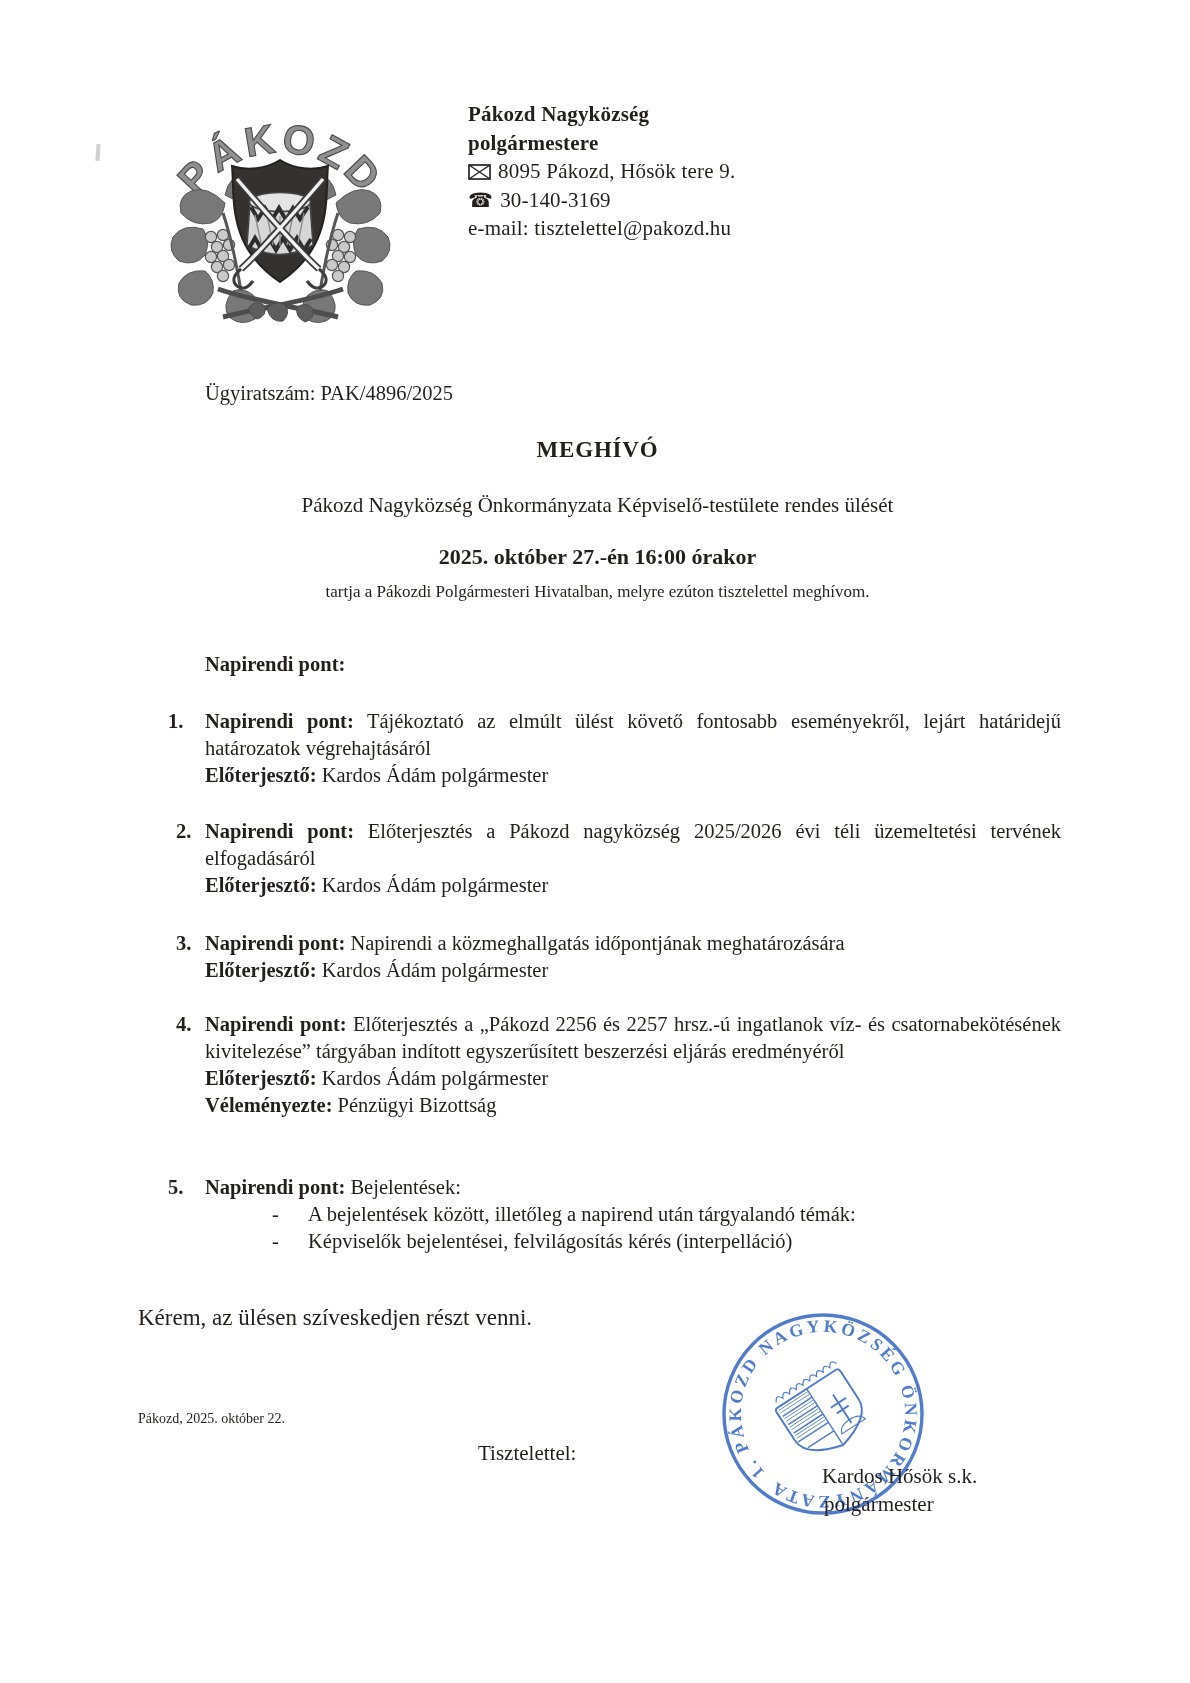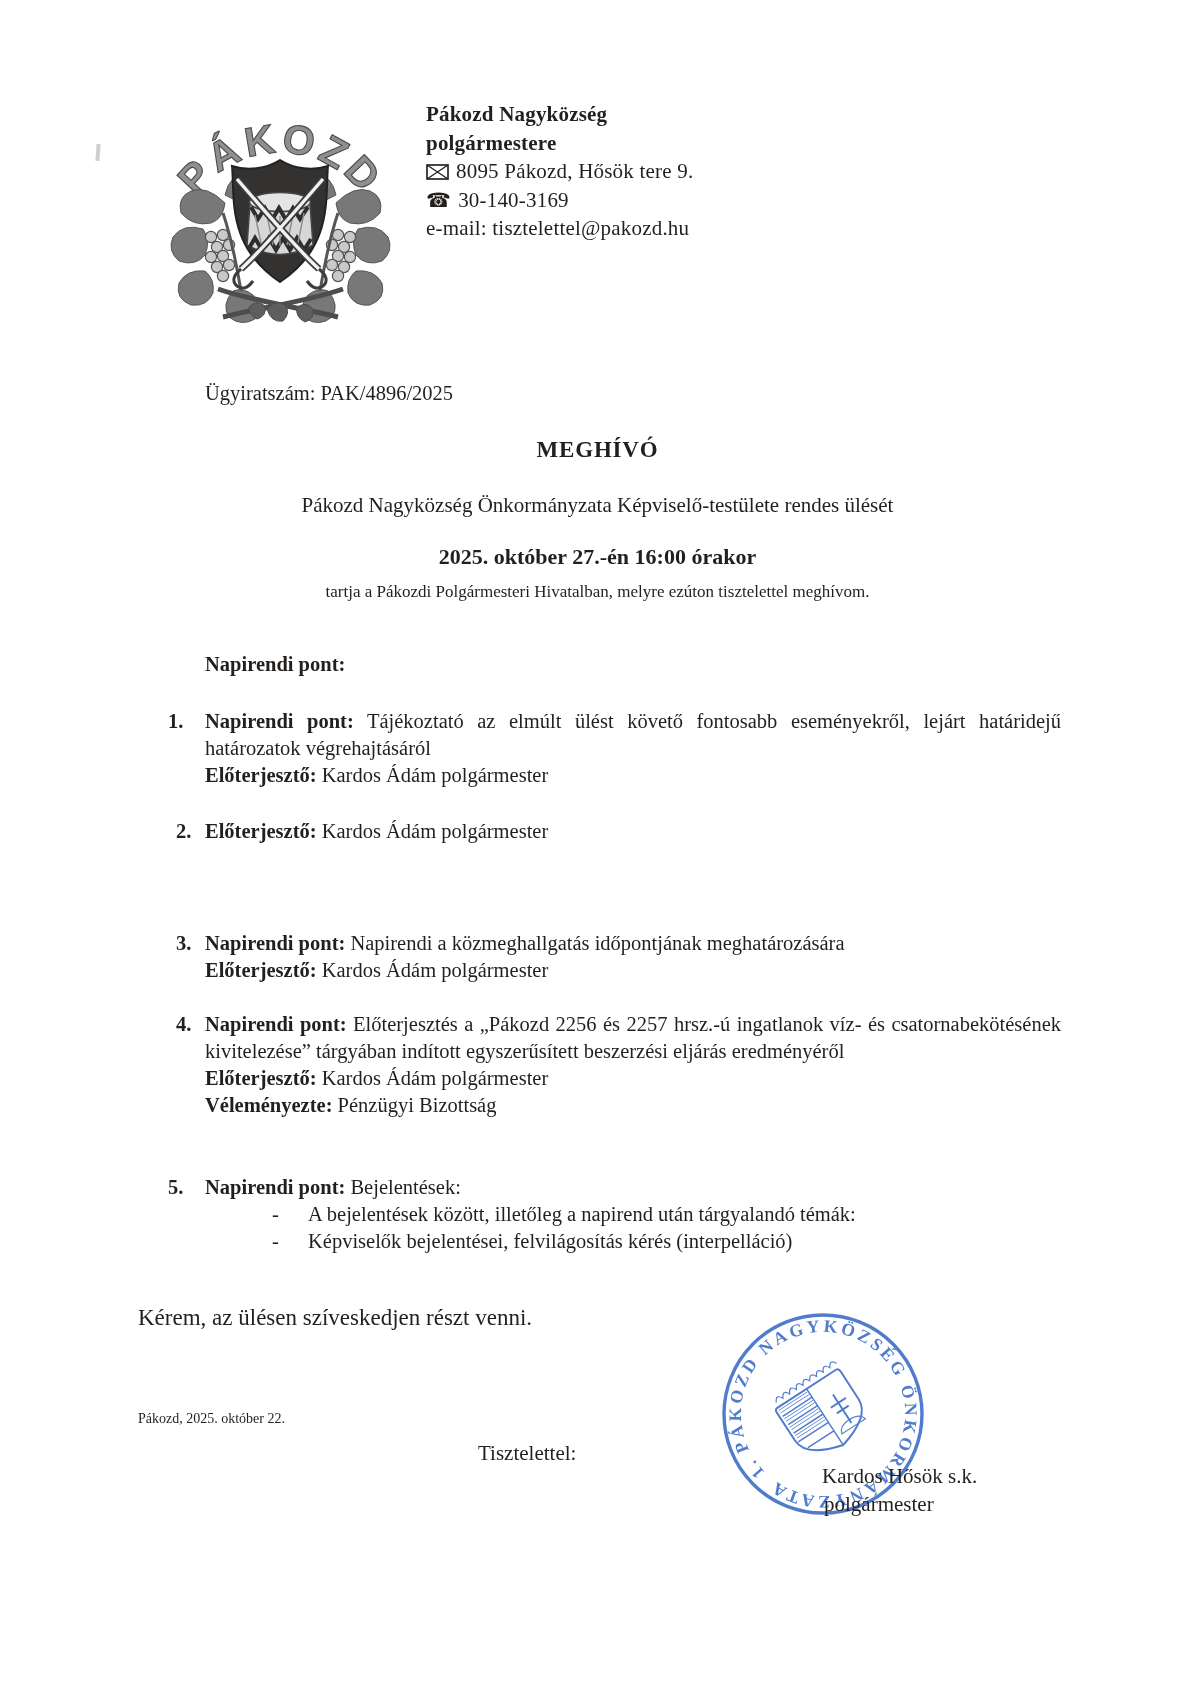--- a/index.html
+++ b/index.html
@@ -7,21 +7,21 @@
     position:relative;
     width:1190px;height:1683px;
     margin:0 auto;
     background:#ffffff;
     font-family:"Liberation Serif","DejaVu Serif",serif;
     color:#221f1d;
     overflow:hidden;
   }
   .abs{position:absolute;}
   .b{font-weight:bold;}
-  .hdr{left:426px;top:100px;font-size:21px;line-height:28.6px;letter-spacing:.2px;}
+  .hdr{left:468px;top:100px;font-size:21px;line-height:28.6px;letter-spacing:.2px;}
   .hdr .mail-ic{display:inline-block;vertical-align:-2px;margin-right:7px;}
   .hdr .ph{font-size:20px;margin-right:7px;}
   .ref{left:205px;top:382px;font-size:20.5px;}
   .ctr{left:135px;width:925px;text-align:center;}
   .title{top:437px;font-size:23px;font-weight:bold;letter-spacing:.8px;}
   .sub{top:493px;font-size:21px;}
   .dateline-c{top:544px;font-size:22px;font-weight:bold;}
   .loc{top:582px;font-size:17px;}
   .agenda-head{left:205px;top:653px;font-size:20.5px;font-weight:bold;}
   .item{font-size:20.5px;line-height:27px;}
@@ -132,20 +132,21 @@
     <span class="num" style="left:168px;">1.</span>
     <div class="body" style="left:205px;">
       <div class="para"><span class="b">Napirendi pont:</span> <span>Tájékoztató az elmúlt ülést követő fontosabb eseményekről, lejárt határidejű határozatok végrehajtásáról</span></div>
       <div><span class="b">Előterjesztő:</span> <span>Kardos Ádám polgármester</span></div>
     </div>
   </div>
 
   <div class="abs item" style="top:818px;left:0;">
     <span class="num" style="left:176px;">2.</span>
     <div class="body" style="left:205px;">
+      <div class="para"><span class="b">Napirendi pont:</span> <span>Előterjesztés a Pákozd nagyközség 2025/2026 évi téli üzemeltetési tervének elfogadásáról</span></div>
       <div><span class="b">Előterjesztő:</span> <span>Kardos Ádám polgármester</span></div>
     </div>
   </div>
 
   <div class="abs item" style="top:930px;left:0;">
     <span class="num" style="left:176px;">3.</span>
     <div class="body" style="left:205px;">
       <div class="para"><span class="b">Napirendi pont:</span> <span>Napirendi a közmeghallgatás időpontjának meghatározására</span></div>
       <div><span class="b">Előterjesztő:</span> <span>Kardos Ádám polgármester</span></div>
     </div>

